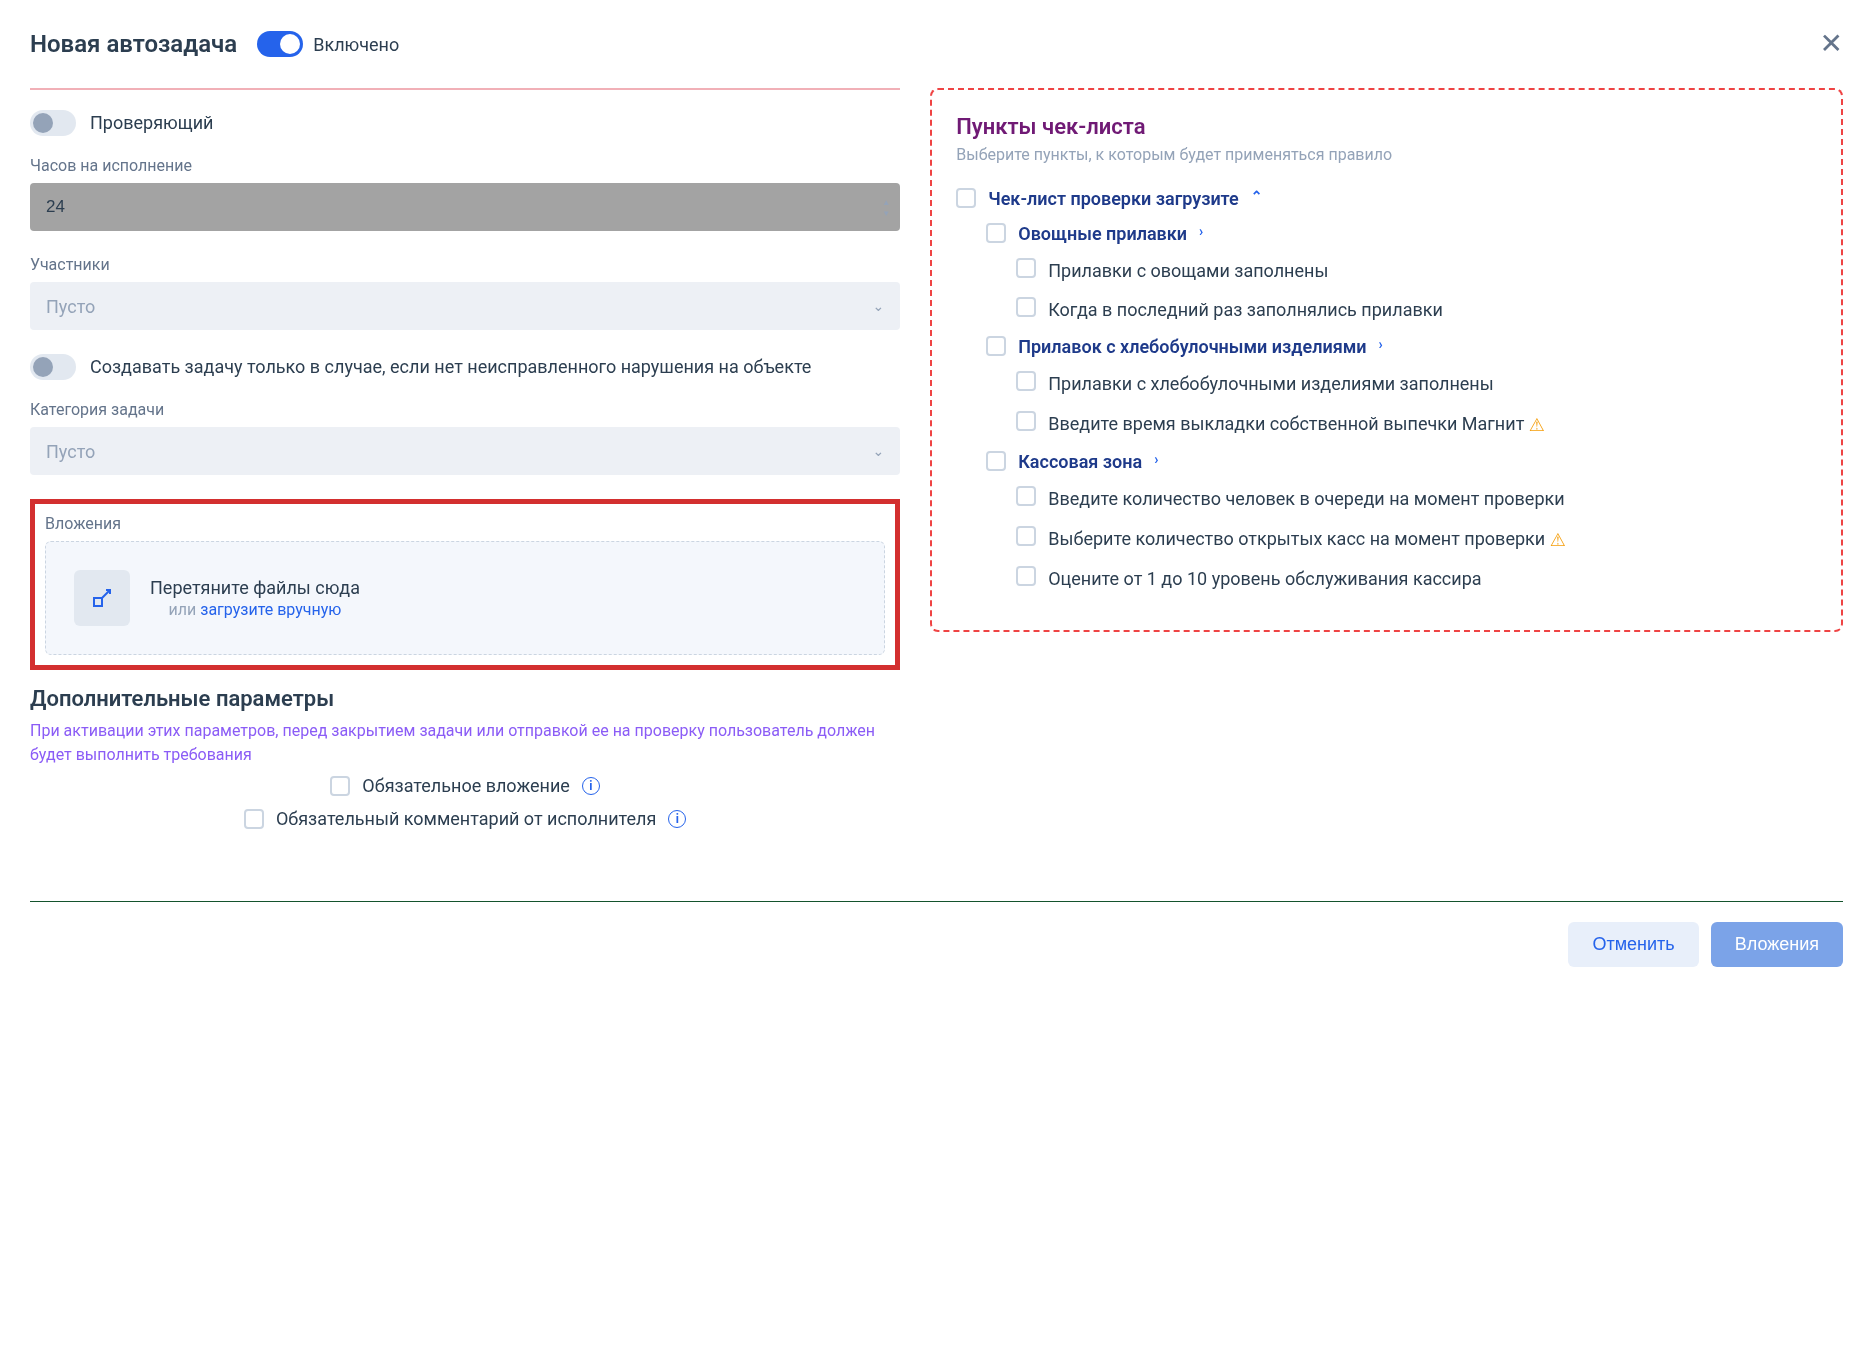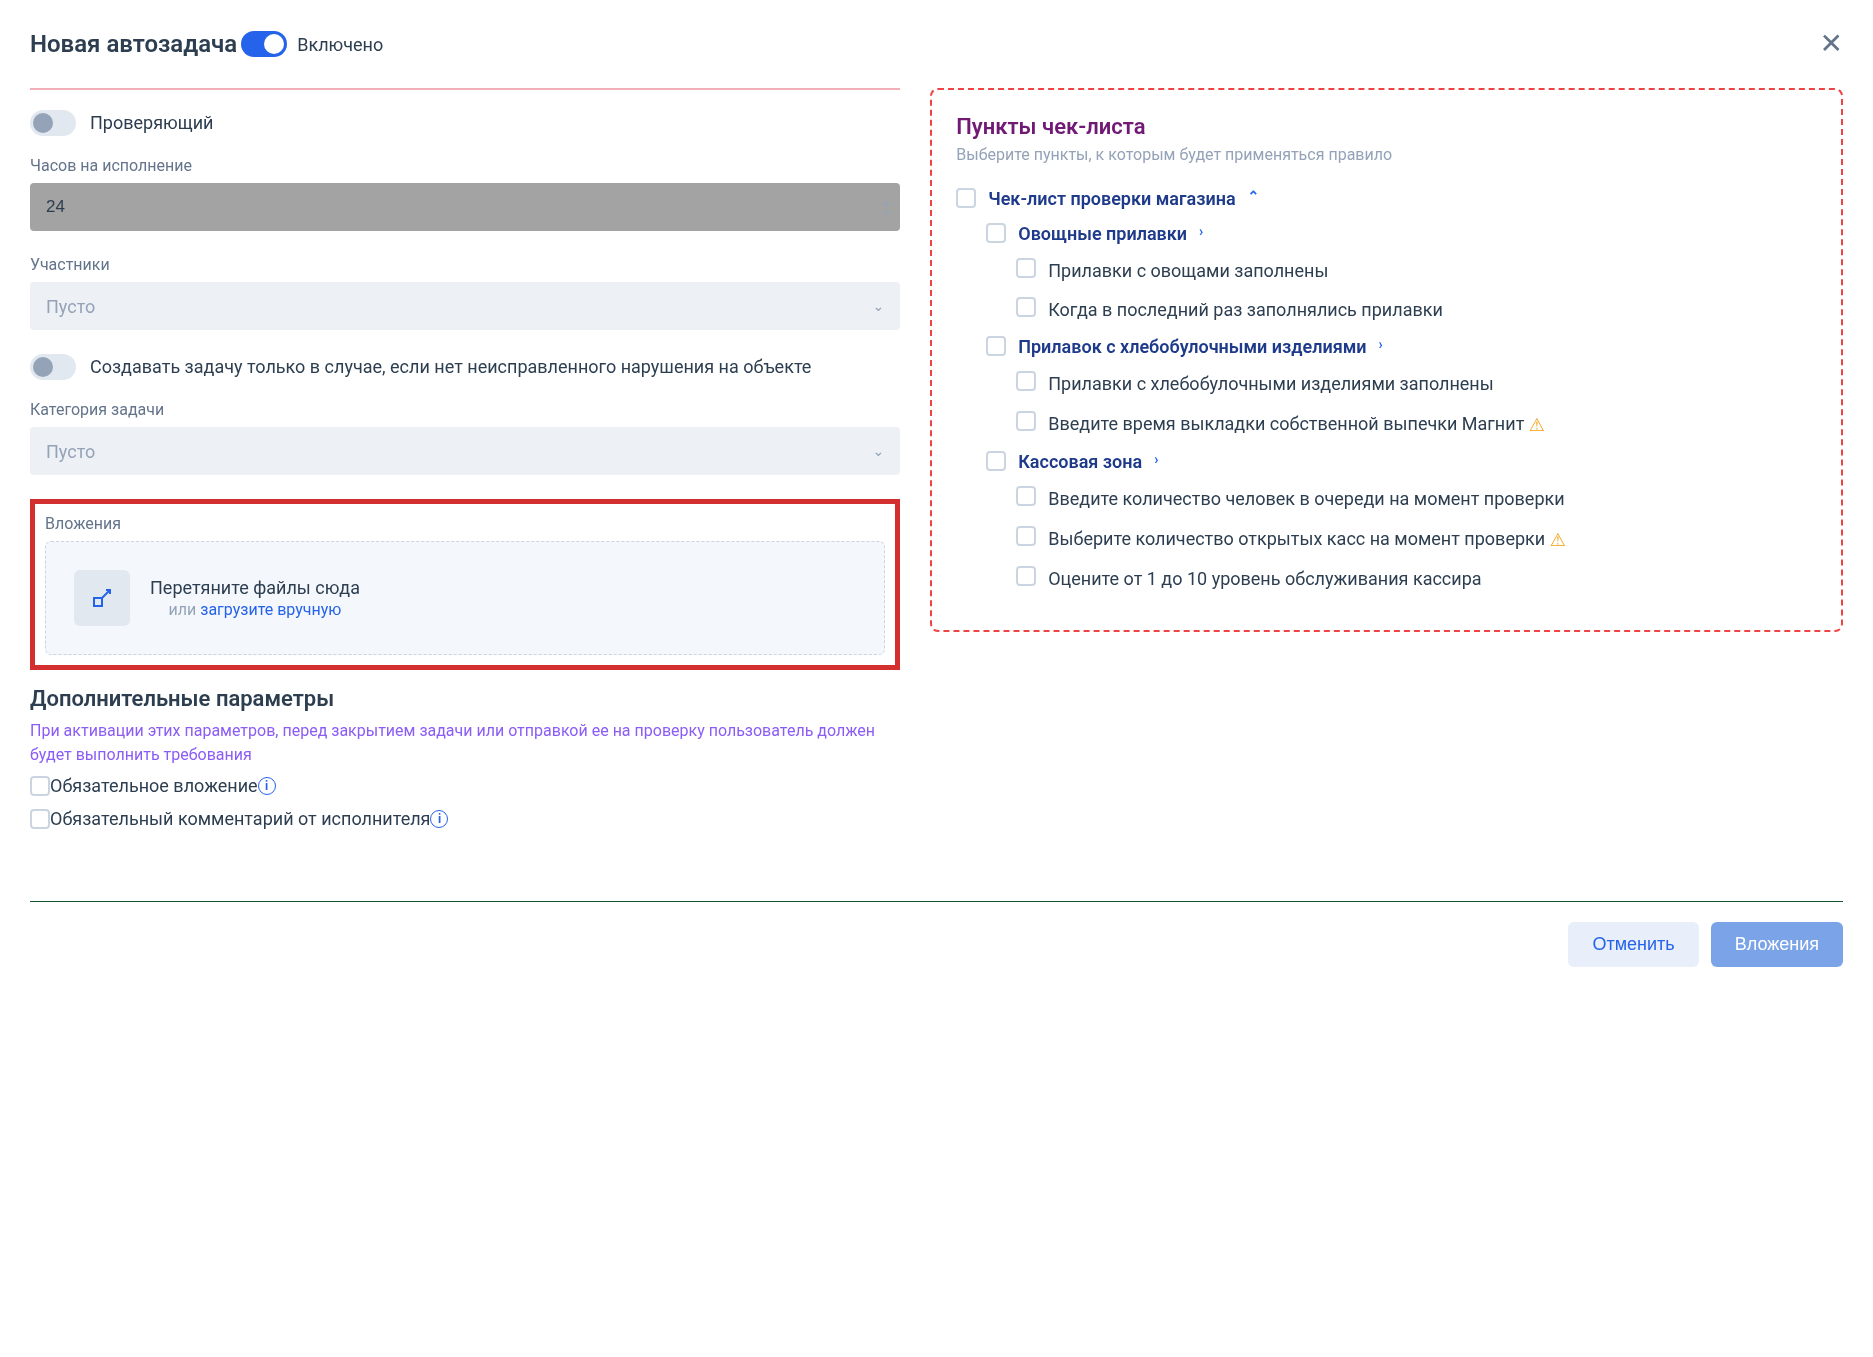--- a/index.html
+++ b/index.html
@@ -6,21 +6,21 @@
     body {
       font-family: -apple-system, BlinkMacSystemFont, 'Segoe UI', Roboto, Arial, sans-serif;
       background: #fff;
       color: #2c3e50;
       font-size: 16px;
       padding: 30px;
     }
     .header {
       display: flex;
       align-items: center;
-      gap: 4px;
+      gap: 20px;
       margin-bottom: 30px;
     }
     .page-title {
       font-size: 24px;
       font-weight: 600;
       color: #2c3e50;
     }
     .toggle-container {
       display: flex;
       align-items: center;
@@ -197,21 +197,23 @@
     }
     .section-desc {
       font-size: 16px;
       color: #8b5cf6;
       line-height: 1.5;
       margin-bottom: 8px;
     }
     .checkbox-row {
       display: flex;
       align-items: center;
+      gap: 12px;
       margin-bottom: 12px;
+      justify-content: center;
     }
     .checkbox {
       width: 20px;
       height: 20px;
       border: 2px solid #cbd5e1;
       border-radius: 4px;
       cursor: pointer;
       flex-shrink: 0;
     }
     .checkbox-label {
@@ -391,21 +393,21 @@
     </div>
   </div>
 
   <div class="right-col">
     <div class="checklist-panel">
       <div class="checklist-title">Пункты чек-листа</div>
       <div class="checklist-desc">Выберите пункты, к которым будет применяться правило</div>
 
       <div class="tree-item">
         <div class="checkbox"></div>
-        <span class="tree-item-label">Чек-лист проверки магазина</span>
+        <span class="tree-item-label">Чек-лист проверки загрузите</span>
         <span class="tree-chevron">⌃</span>
       </div>
 
       <div class="tree-level-1">
         <div class="tree-item">
           <div class="checkbox"></div>
           <span class="tree-item-label">Овощные прилавки</span>
           <span class="tree-chevron">›</span>
         </div>
         <div class="tree-level-1">

